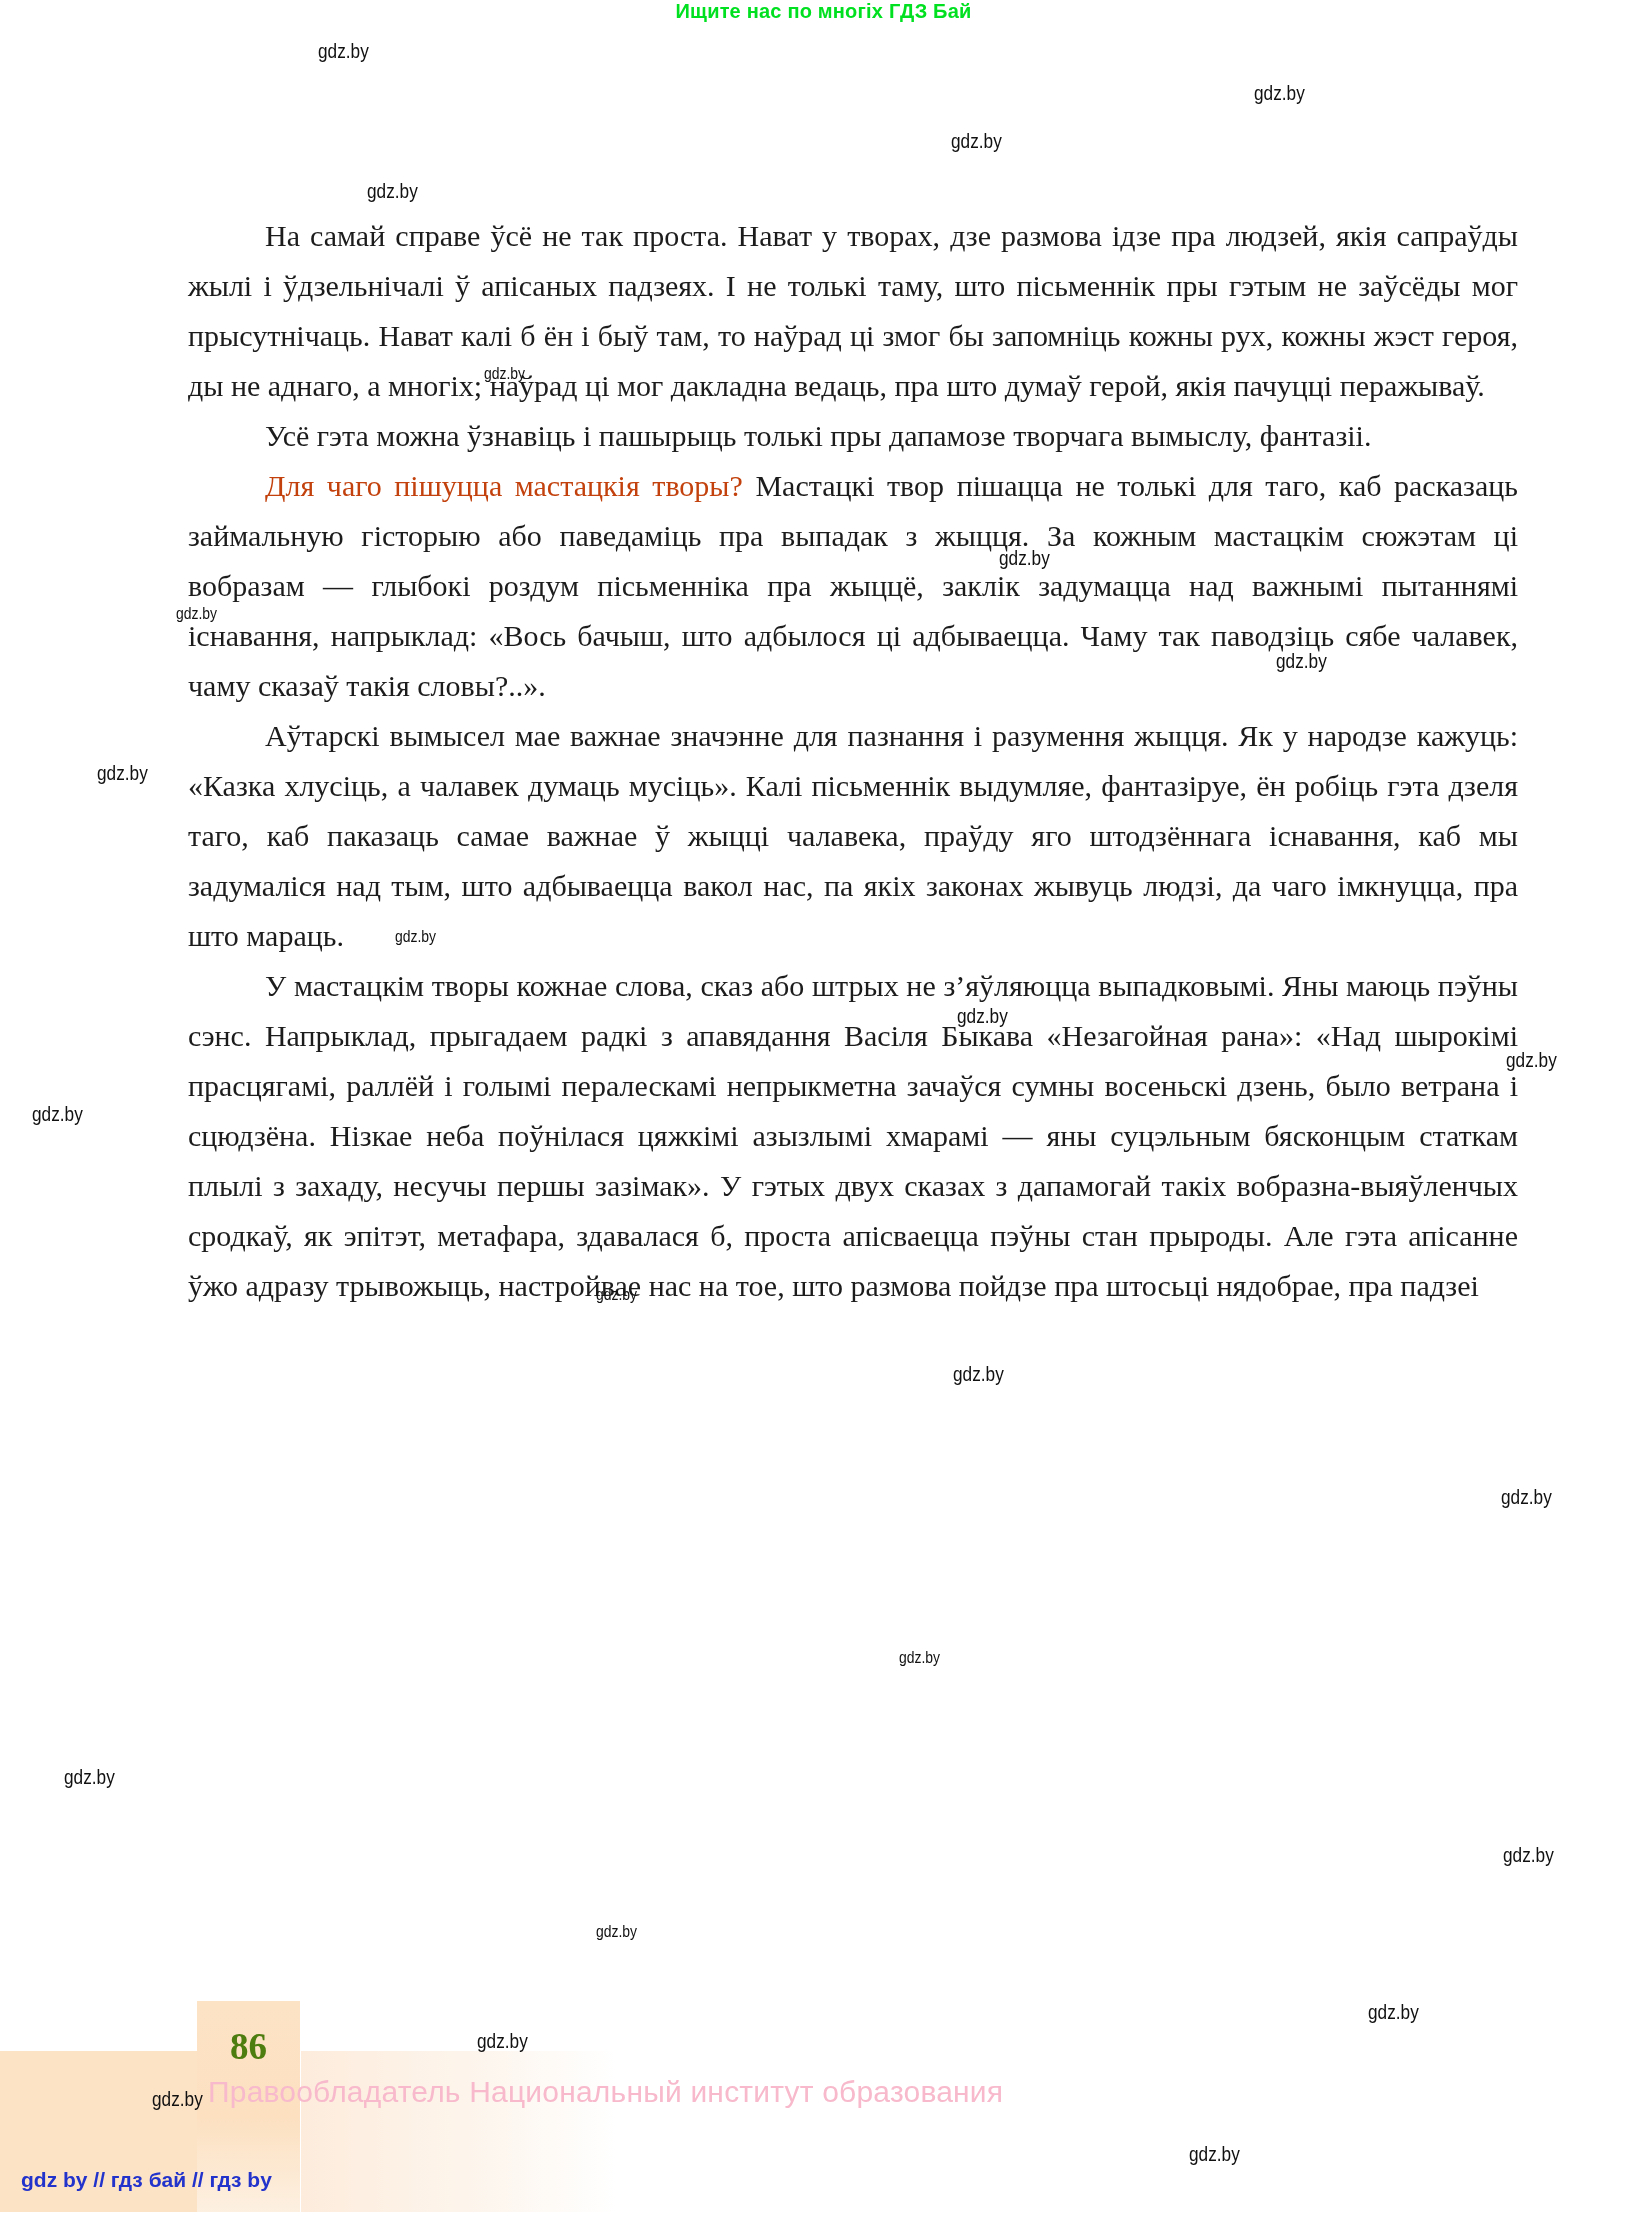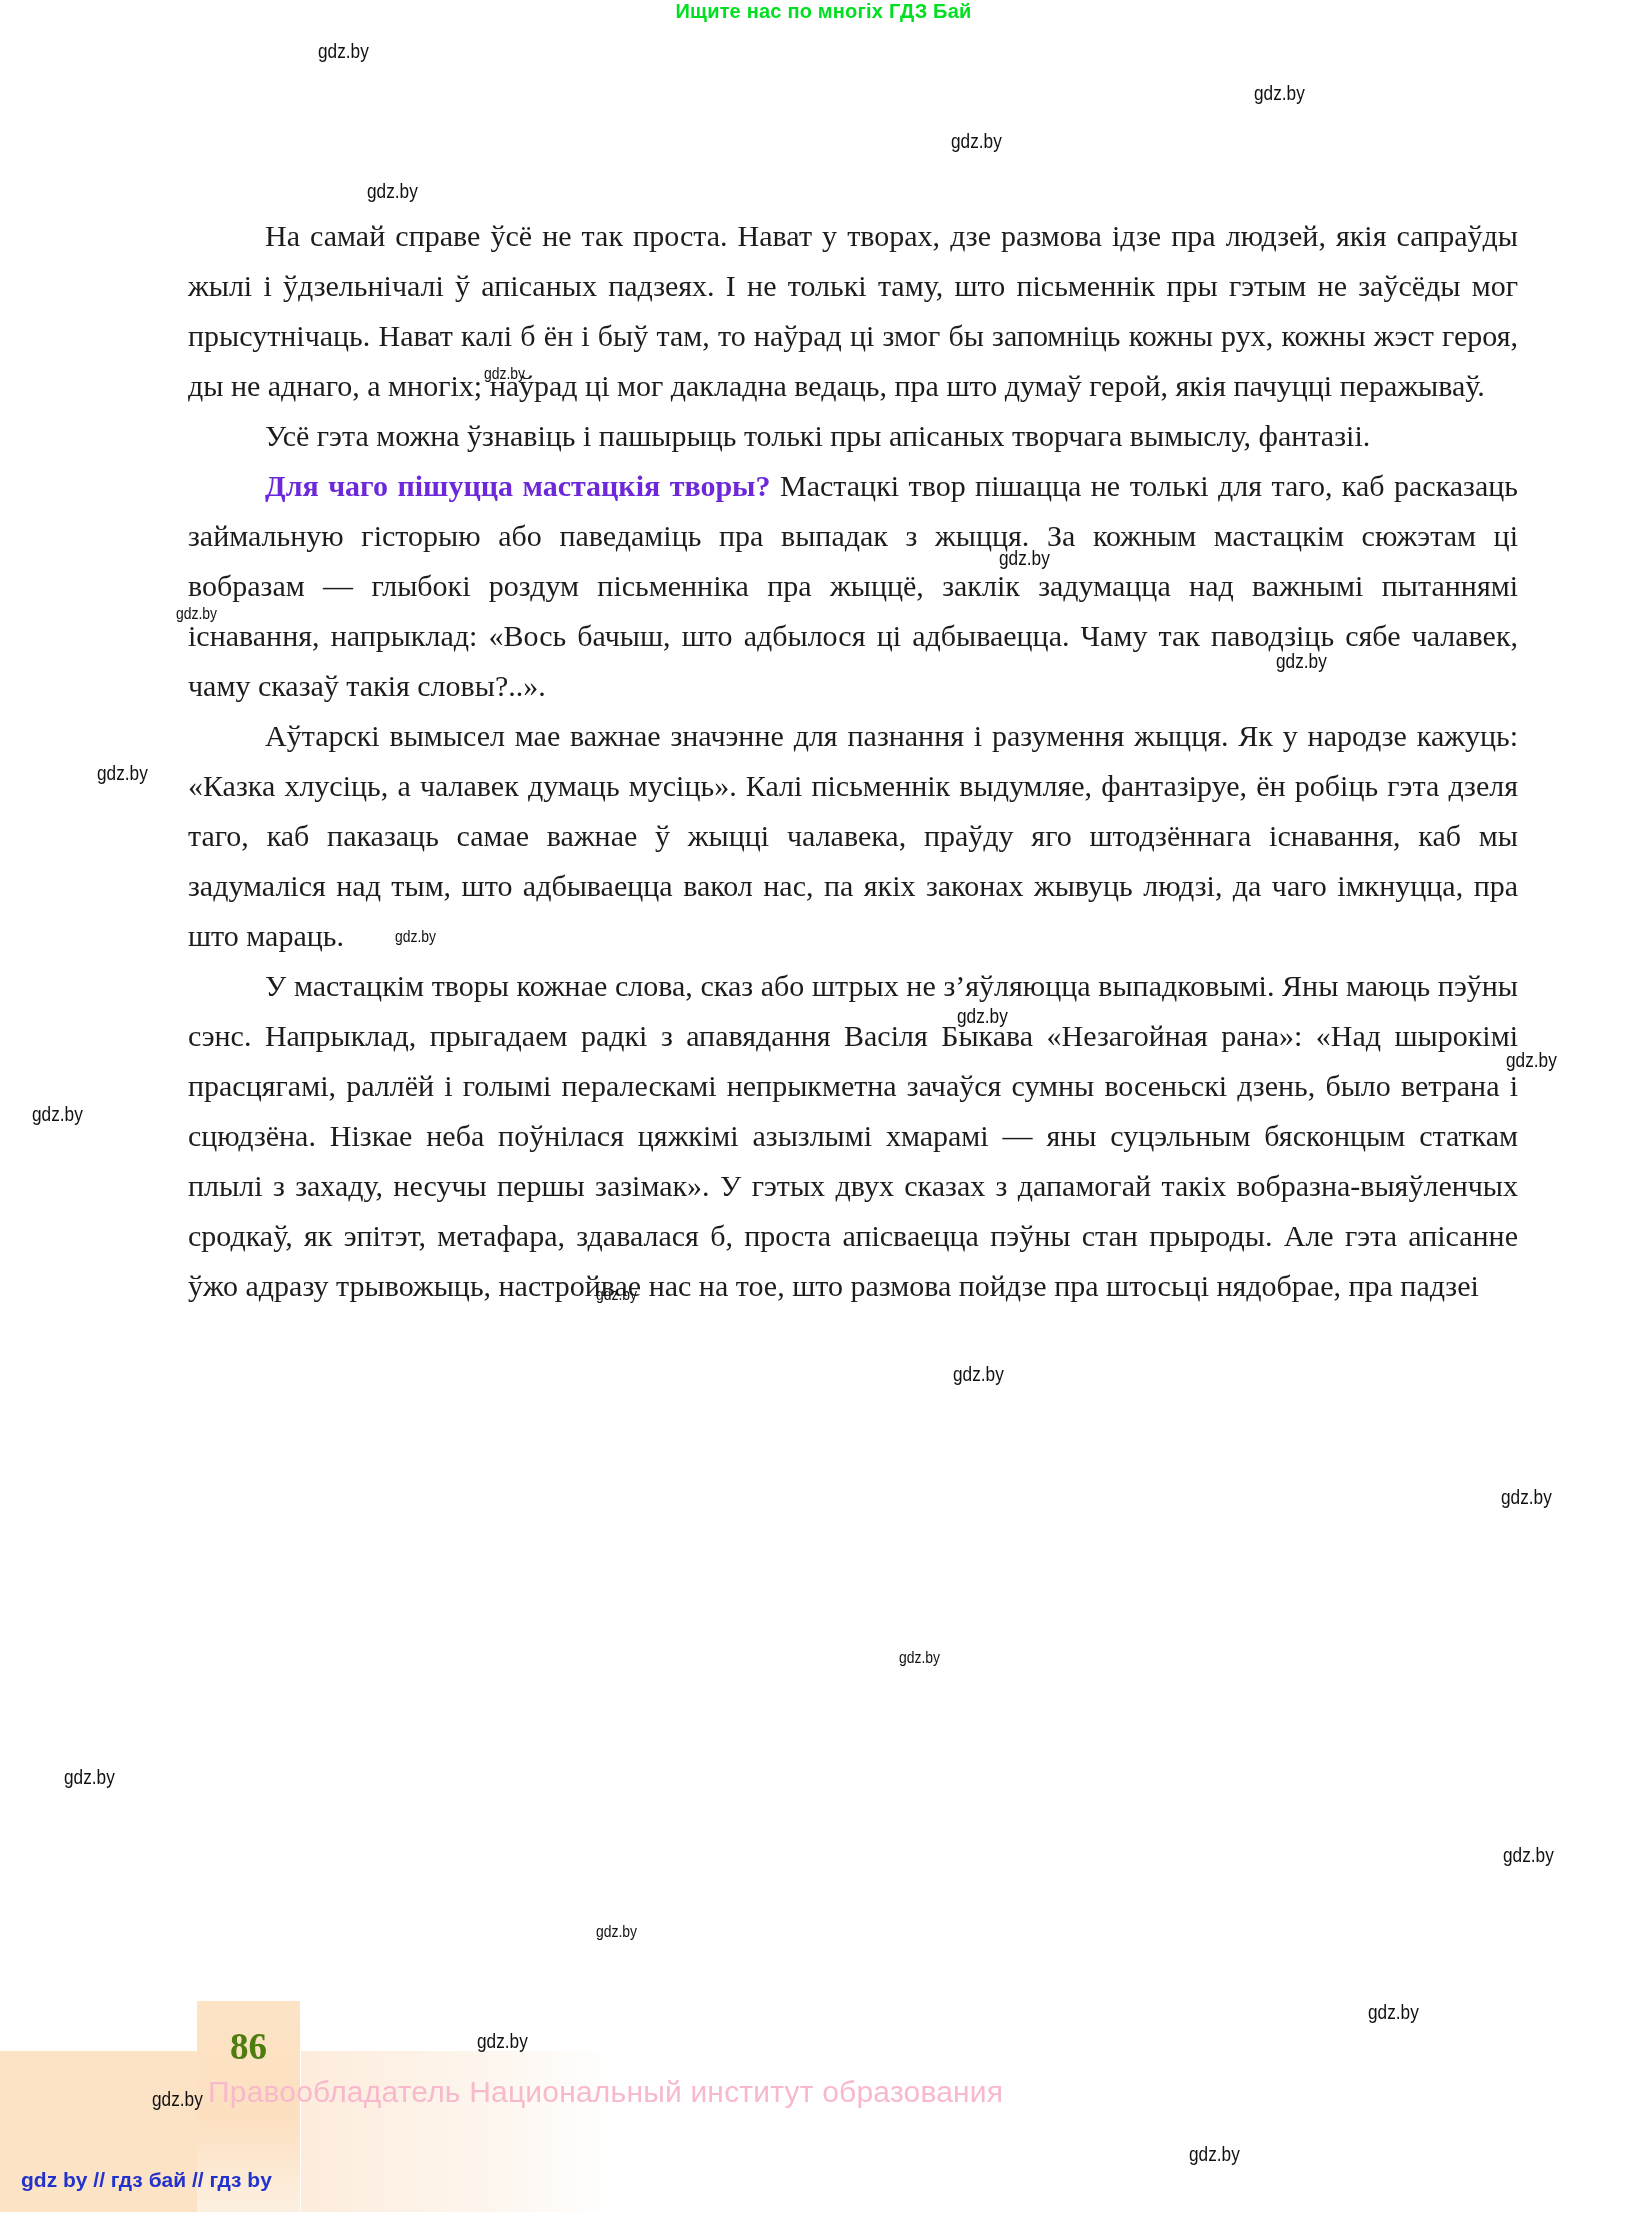--- a/index.html
+++ b/index.html
@@ -42,22 +42,22 @@
     color: #1c1c1c;
     text-align: justify;
     text-justify: inter-word;
   }
   .para {
     margin: 0 0 0 0;
     text-indent: 77px;
     text-align: justify;
   }
   .heading-run {
-    color: #6d28d9;
-    font-weight: 700;
+    color: #c2410c;
+    font-weight: 400;
   }
 
   
   .page-number-band {
     position: absolute;
     left: 197px;
     top: 2001px;
     width: 103px;
     height: 211px;
     background: linear-gradient(180deg, #fde3c6 0%, #fce0c0 55%, #fdf0e1 100%);
@@ -144,21 +144,21 @@
   <div class="page-number-band-right"></div>
   <div class="page-number">86</div>
 
   <div class="text-column">
 
     <p class="para">
       <span>На самай справе ўсё не так проста. Нават у творах, дзе размова ідзе пра людзей, якія сапраўды жылі і ўдзельнічалі ў апісаных падзеях. І не толькі таму, што пісьменнік пры гэтым не заўсёды мог прысутнічаць. Нават калі б ён і быў там, то наўрад ці змог бы запомніць кожны рух, кожны жэст героя, ды не аднаго, а многіх; наўрад ці мог дакладна ведаць, пра што думаў герой, якія пачуцці перажываў.</span>
     </p>
 
     <p class="para">
-      <span>Усё гэта можна ўзнавіць і пашырыць толькі пры апісаных творчага вымыслу, фантазіі.</span>
+      <span>Усё гэта можна ўзнавіць і пашырыць толькі пры дапамозе творчага вымыслу, фантазіі.</span>
     </p>
 
     <p class="para">
       <span class="heading-run">Для чаго пішуцца мастацкія творы?</span><span> Мастацкі твор пішацца не толькі для таго, каб расказаць займальную гісторыю або паведаміць пра выпадак з жыцця. За кожным мастацкім сюжэтам ці вобразам — глыбокі роздум пісьменніка пра жыццё, заклік задумацца над важнымі пытаннямі існавання, напрыклад: «Вось бачыш, што адбылося ці адбываецца. Чаму так паводзіць сябе чалавек, чаму сказаў такія словы?..».</span>
     </p>
 
     <p class="para">
       <span>Аўтарскі вымысел мае важнае значэнне для пазнання і разумення жыцця. Як у народзе кажуць: «Казка хлусіць, а чалавек думаць мусіць». Калі пісьменнік выдумляе, фантазіруе, ён робіць гэта дзеля таго, каб паказаць самае важнае ў жыцці чалавека, праўду яго штодзённага існавання, каб мы задумаліся над тым, што адбываецца вакол нас, па якіх законах жывуць людзі, да чаго імкнуцца, пра што мараць.</span>
     </p>
 

